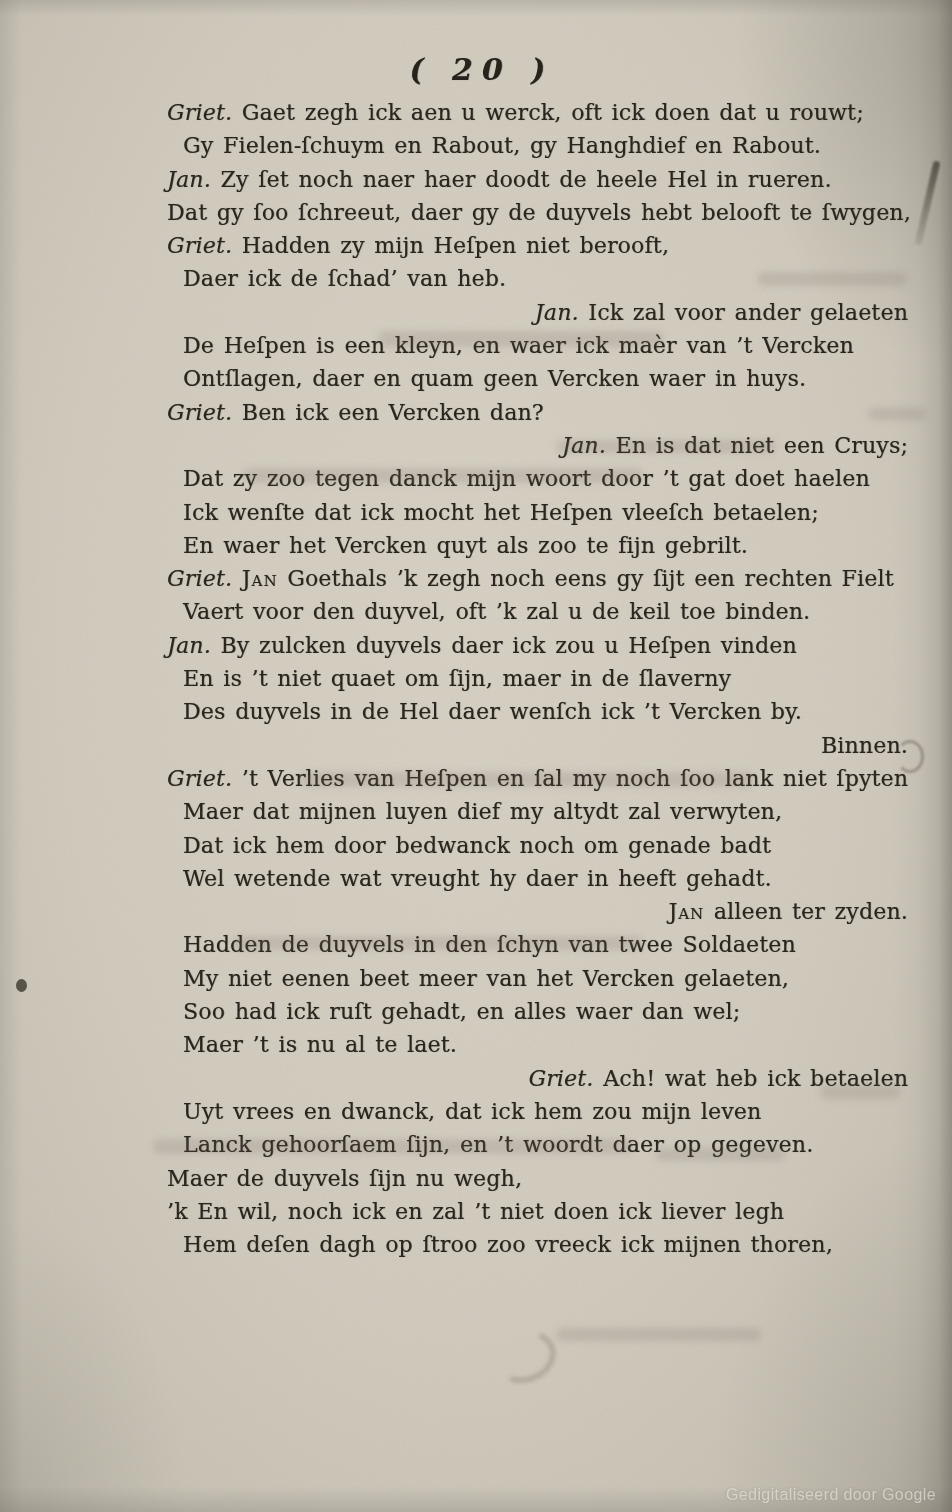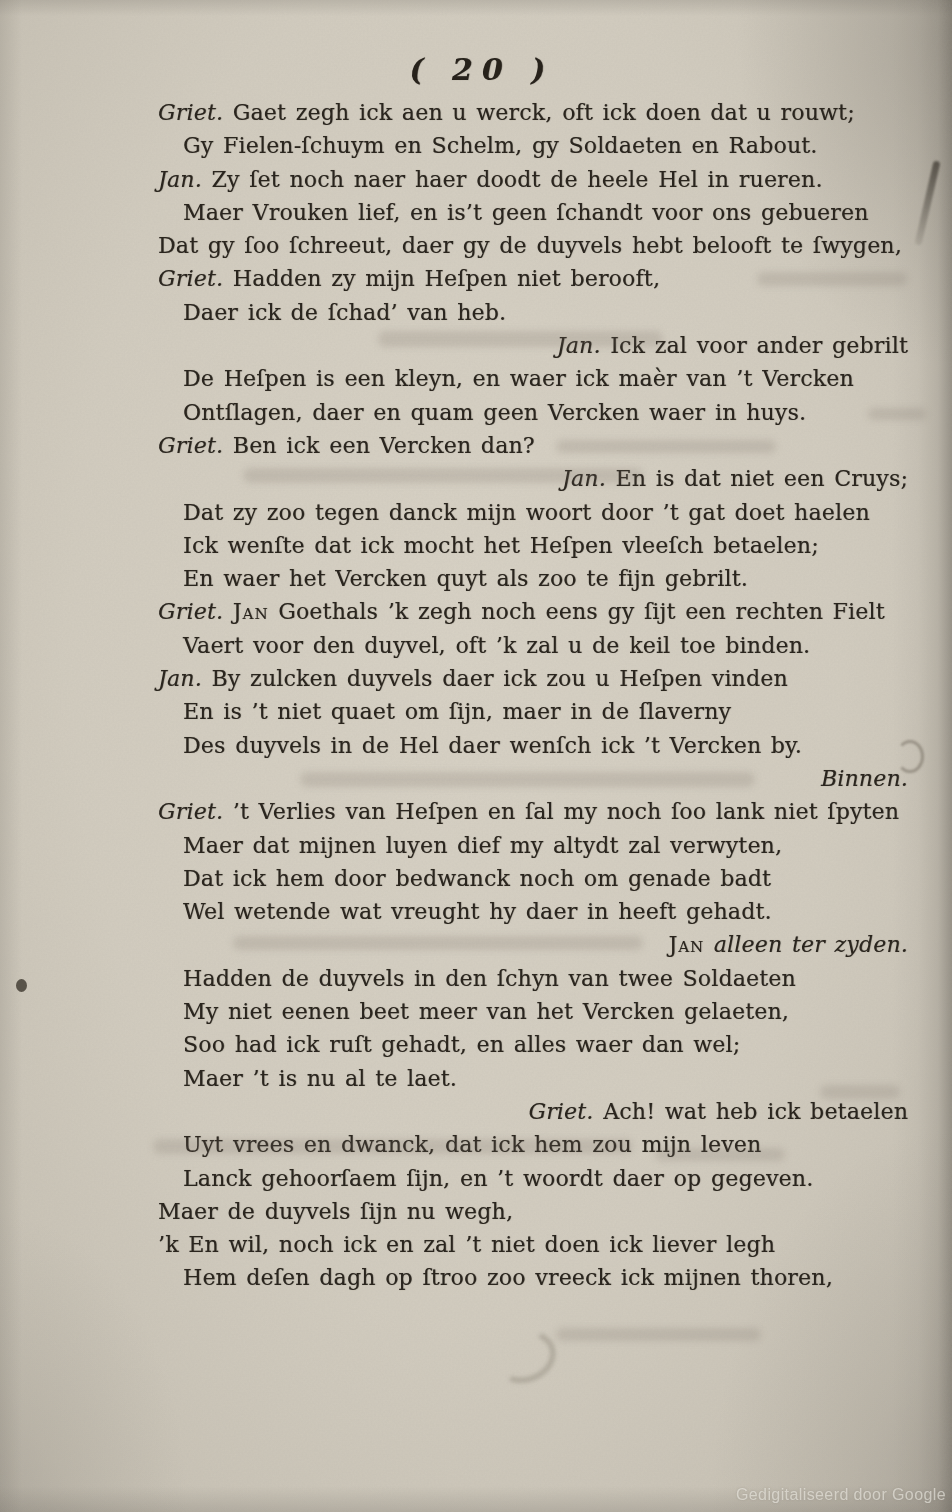--- a/index.html
+++ b/index.html
@@ -29,25 +29,25 @@
     text-shadow:.5px .4px .8px rgba(40,35,28,.45);
   }
   .text-block{
     position:absolute;left:158px;top:96px;width:752px;
     font-size:22px;line-height:33.3px;
     color:#2a251e;
     word-spacing:2.4px;letter-spacing:.2px;
     text-shadow:.5px .4px .7px rgba(42,37,30,.5);
   }
   .line{white-space:nowrap;}
-  .pos-left{margin-left:0;}
+  .pos-left{margin-left:9px;}
   .pos-verse{margin-left:25px;}
   .pos-right{text-align:right;margin-right:2px;}
   .seg-sp{font-style:italic;}
-  .seg-it{font-style:italic;}
+  .seg-it{}
   .seg-sc{font-variant:small-caps;letter-spacing:1px;}
   .ghost{
     position:absolute;border-radius:9px;
     background:rgba(118,111,100,.20);
     filter:blur(3.5px);pointer-events:none;
   }
   .smudge{position:absolute;pointer-events:none;}
   .smudge-edge-stroke{
     left:924px;top:160px;width:7px;height:86px;border-radius:4px;
     background:linear-gradient(180deg, rgba(40,35,28,.62), rgba(40,35,28,.10));
@@ -61,21 +61,21 @@
     left:896px;top:740px;width:22px;height:27px;border-radius:50%;
     border:3px solid rgba(72,64,52,.35);border-left-color:transparent;
     filter:blur(1.2px);
   }
   .smudge-sig{
     left:494px;top:1332px;width:52px;height:40px;border-radius:50%;
     border:5px solid rgba(96,89,78,.30);border-top-color:transparent;border-left-color:transparent;
     filter:blur(2px);transform:rotate(-20deg);
   }
   .watermark{
-    position:absolute;right:6px;bottom:8px;
+    position:absolute;right:16px;bottom:8px;
     font-family:"Liberation Sans", sans-serif;
     font-size:16px;letter-spacing:.4px;
     color:rgba(250,248,241,.55);
     text-shadow:0 0 2px rgba(140,134,124,.5);
   }
 </style>
 </head>
 <body>
 
 <div class="page">
@@ -85,27 +85,26 @@
       <feTurbulence type="fractalNoise" baseFrequency="0.55" numOctaves="2" stitchTiles="stitch"></feTurbulence>
       <feColorMatrix type="matrix" values="0 0 0 0 0.42  0 0 0 0 0.40  0 0 0 0 0.36  0 0 0 0.55 0"></feColorMatrix>
     </filter>
     <rect width="952" height="1512" filter="url(#grain-f)" opacity="0.28"></rect>
   </svg>
 
   <div class="pagenum">( 20 )</div>
 
   <div class="text-block">
       <div class="line pos-left"><span class="seg seg-sp">Griet.</span><span class="seg"> Gaet zegh ick aen u werck, oft ick doen dat u rouwt;</span></div>
-      <div class="line pos-verse"><span class="seg">Gy Fielen-ſchuym en Schelm, gy Soldaeten en Rabout.</span></div>
+      <div class="line pos-verse"><span class="seg">Gy Fielen-ſchuym en Rabout, gy Hanghdief en Rabout.</span></div>
       <div class="line pos-left"><span class="seg seg-sp">Jan.</span><span class="seg"> Zy ſet noch naer haer doodt de heele Hel in rueren.</span></div>
-      <div class="line pos-verse"><span class="seg">Maer Vrouken lief, en is’t geen ſchandt voor ons gebueren</span></div>
       <div class="line pos-left"><span class="seg">Dat gy ſoo ſchreeut, daer gy de duyvels hebt belooft te ſwygen,</span></div>
       <div class="line pos-left"><span class="seg seg-sp">Griet.</span><span class="seg"> Hadden zy mijn Heſpen niet berooft,</span></div>
       <div class="line pos-verse"><span class="seg">Daer ick de ſchad’ van heb.</span></div>
-      <div class="line pos-right"><span class="seg seg-sp">Jan.</span><span class="seg"> Ick zal voor ander gebrilt</span></div>
+      <div class="line pos-right"><span class="seg seg-sp">Jan.</span><span class="seg"> Ick zal voor ander gelaeten</span></div>
       <div class="line pos-verse"><span class="seg">De Heſpen is een kleyn, en waer ick maèr van ’t Vercken</span></div>
       <div class="line pos-verse"><span class="seg">Ontſlagen, daer en quam geen Vercken waer in huys.</span></div>
       <div class="line pos-left"><span class="seg seg-sp">Griet.</span><span class="seg"> Ben ick een Vercken dan?</span></div>
       <div class="line pos-right"><span class="seg seg-sp">Jan.</span><span class="seg"> En is dat niet een Cruys;</span></div>
       <div class="line pos-verse"><span class="seg">Dat zy zoo tegen danck mijn woort door ’t gat doet haelen</span></div>
       <div class="line pos-verse"><span class="seg">Ick wenſte dat ick mocht het Heſpen vleeſch betaelen;</span></div>
       <div class="line pos-verse"><span class="seg">En waer het Vercken quyt als zoo te fijn gebrilt.</span></div>
       <div class="line pos-left"><span class="seg seg-sp">Griet.</span><span class="seg"> </span><span class="seg seg-sc">Jan</span><span class="seg"> Goethals ’k zegh noch eens gy ſijt een rechten Fielt</span></div>
       <div class="line pos-verse"><span class="seg">Vaert voor den duyvel, oft ’k zal u de keil toe binden.</span></div>
       <div class="line pos-left"><span class="seg seg-sp">Jan.</span><span class="seg"> By zulcken duyvels daer ick zou u Heſpen vinden</span></div>

